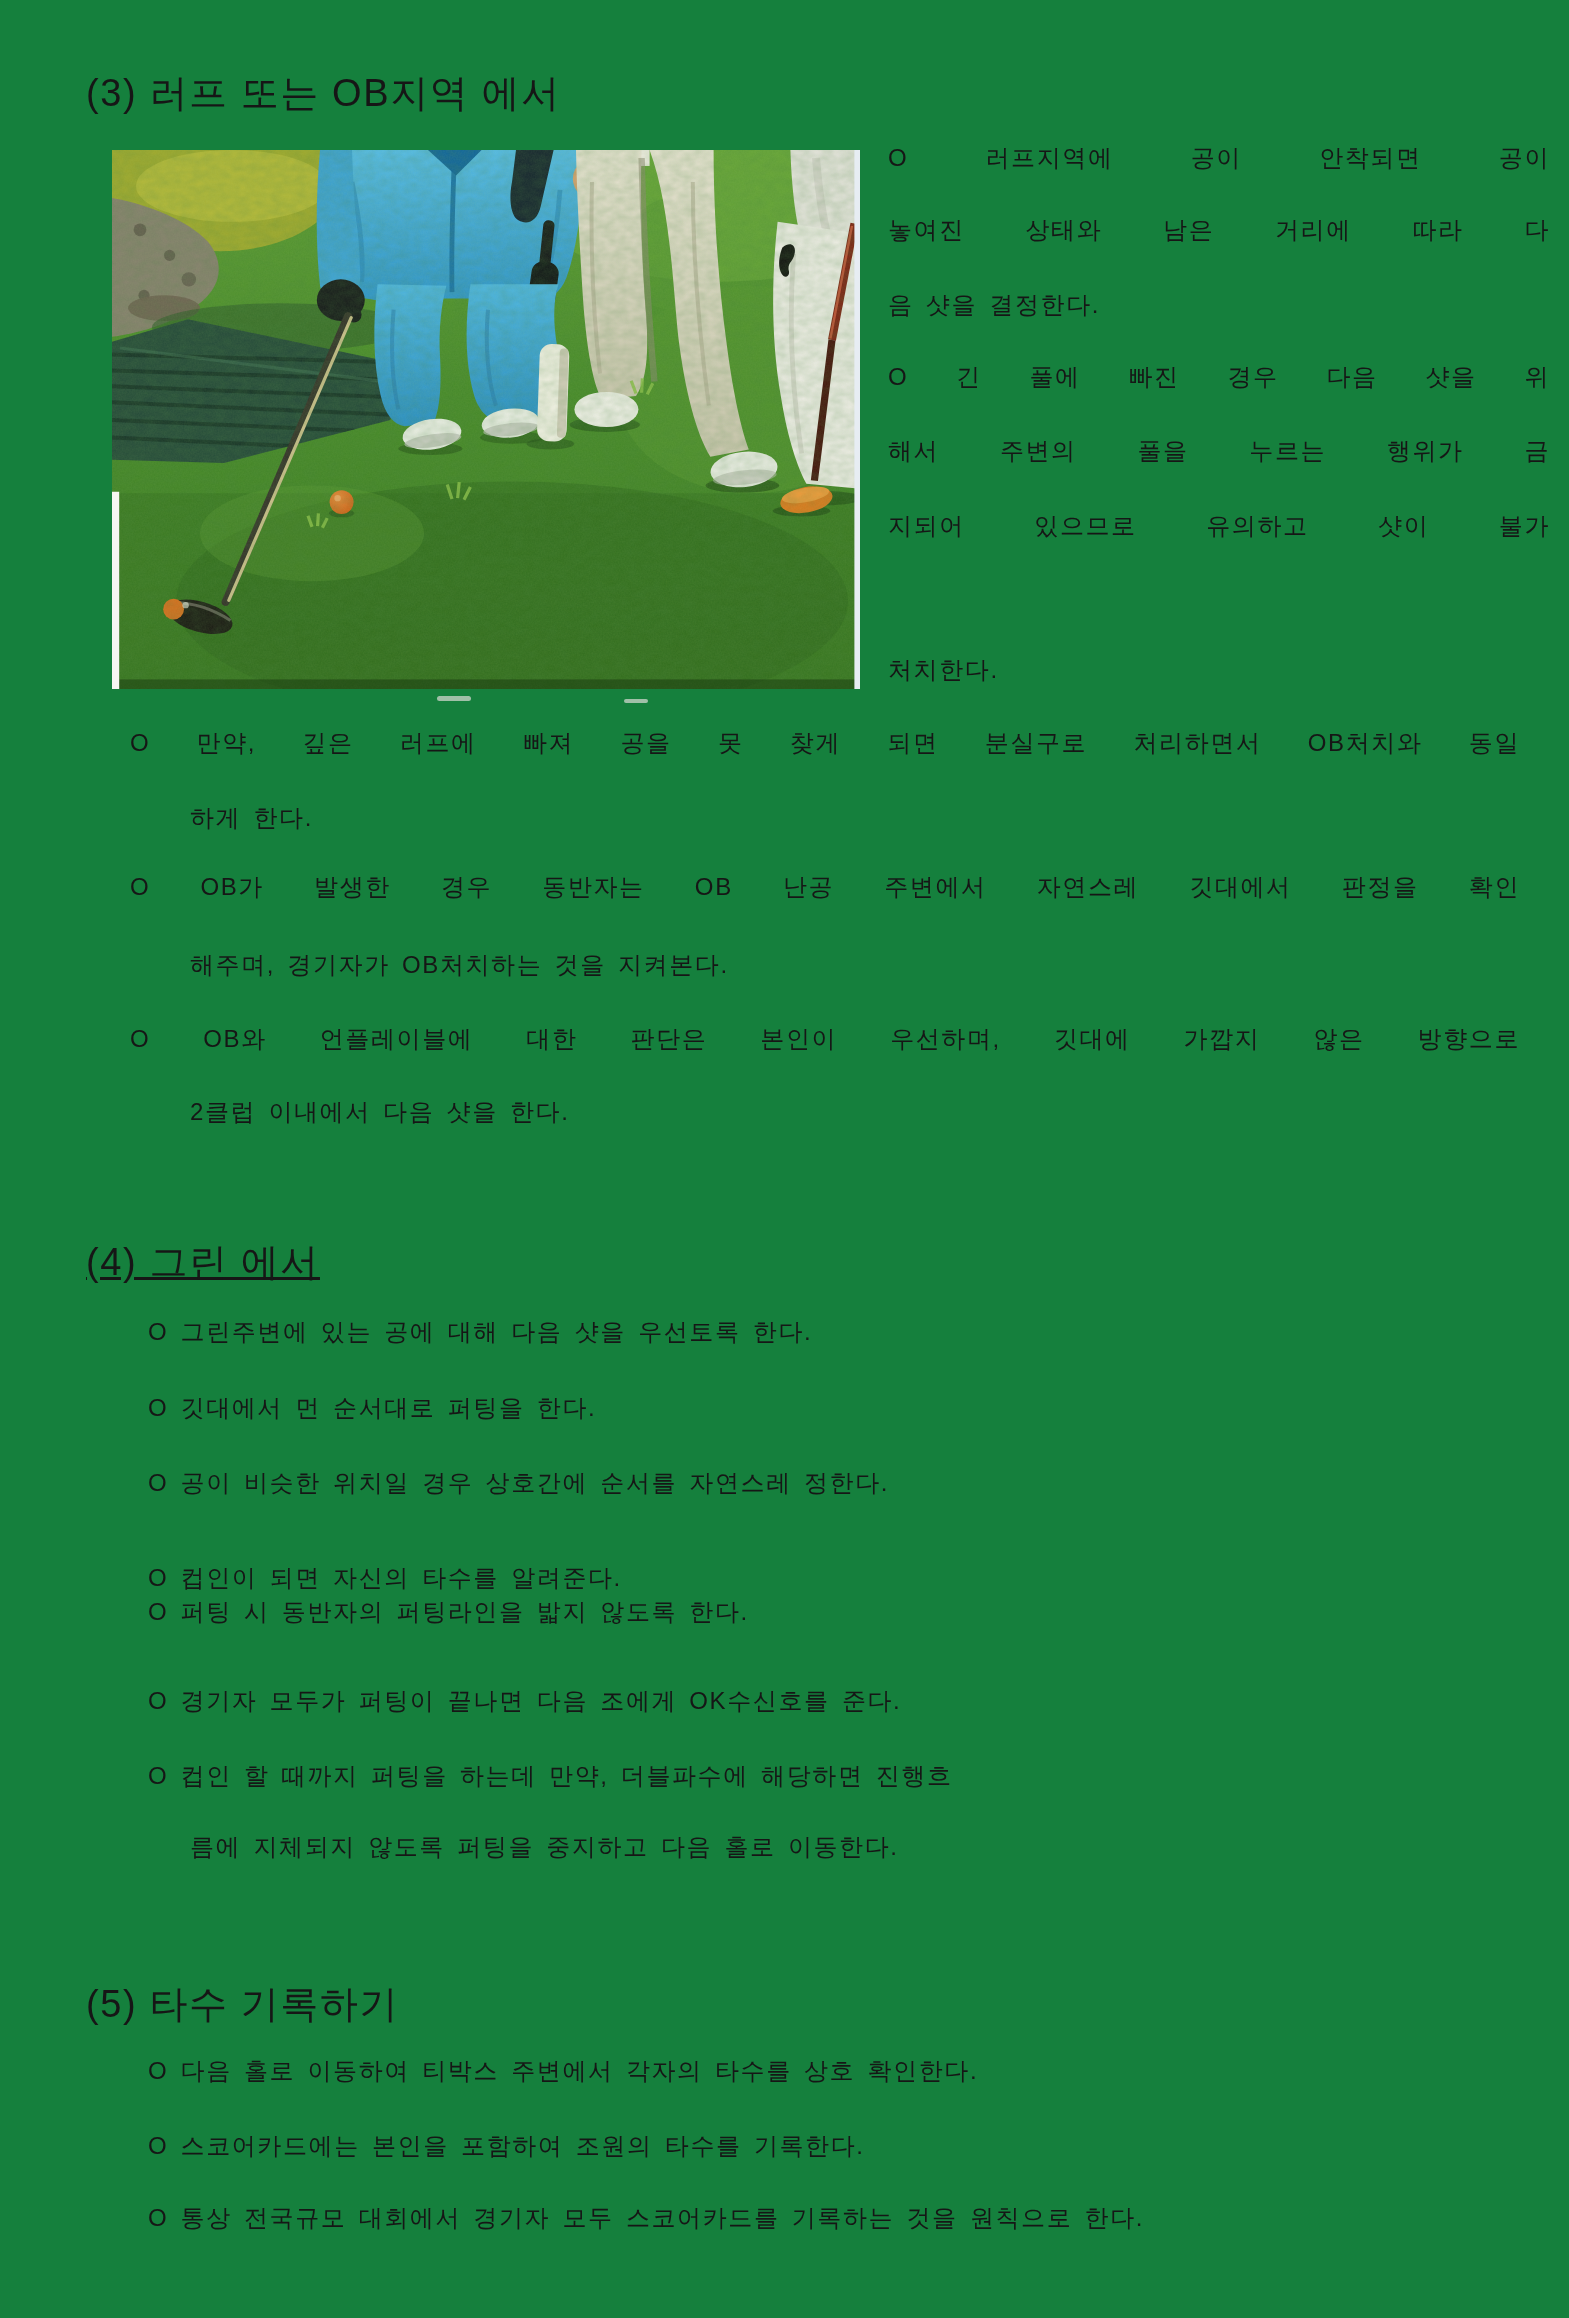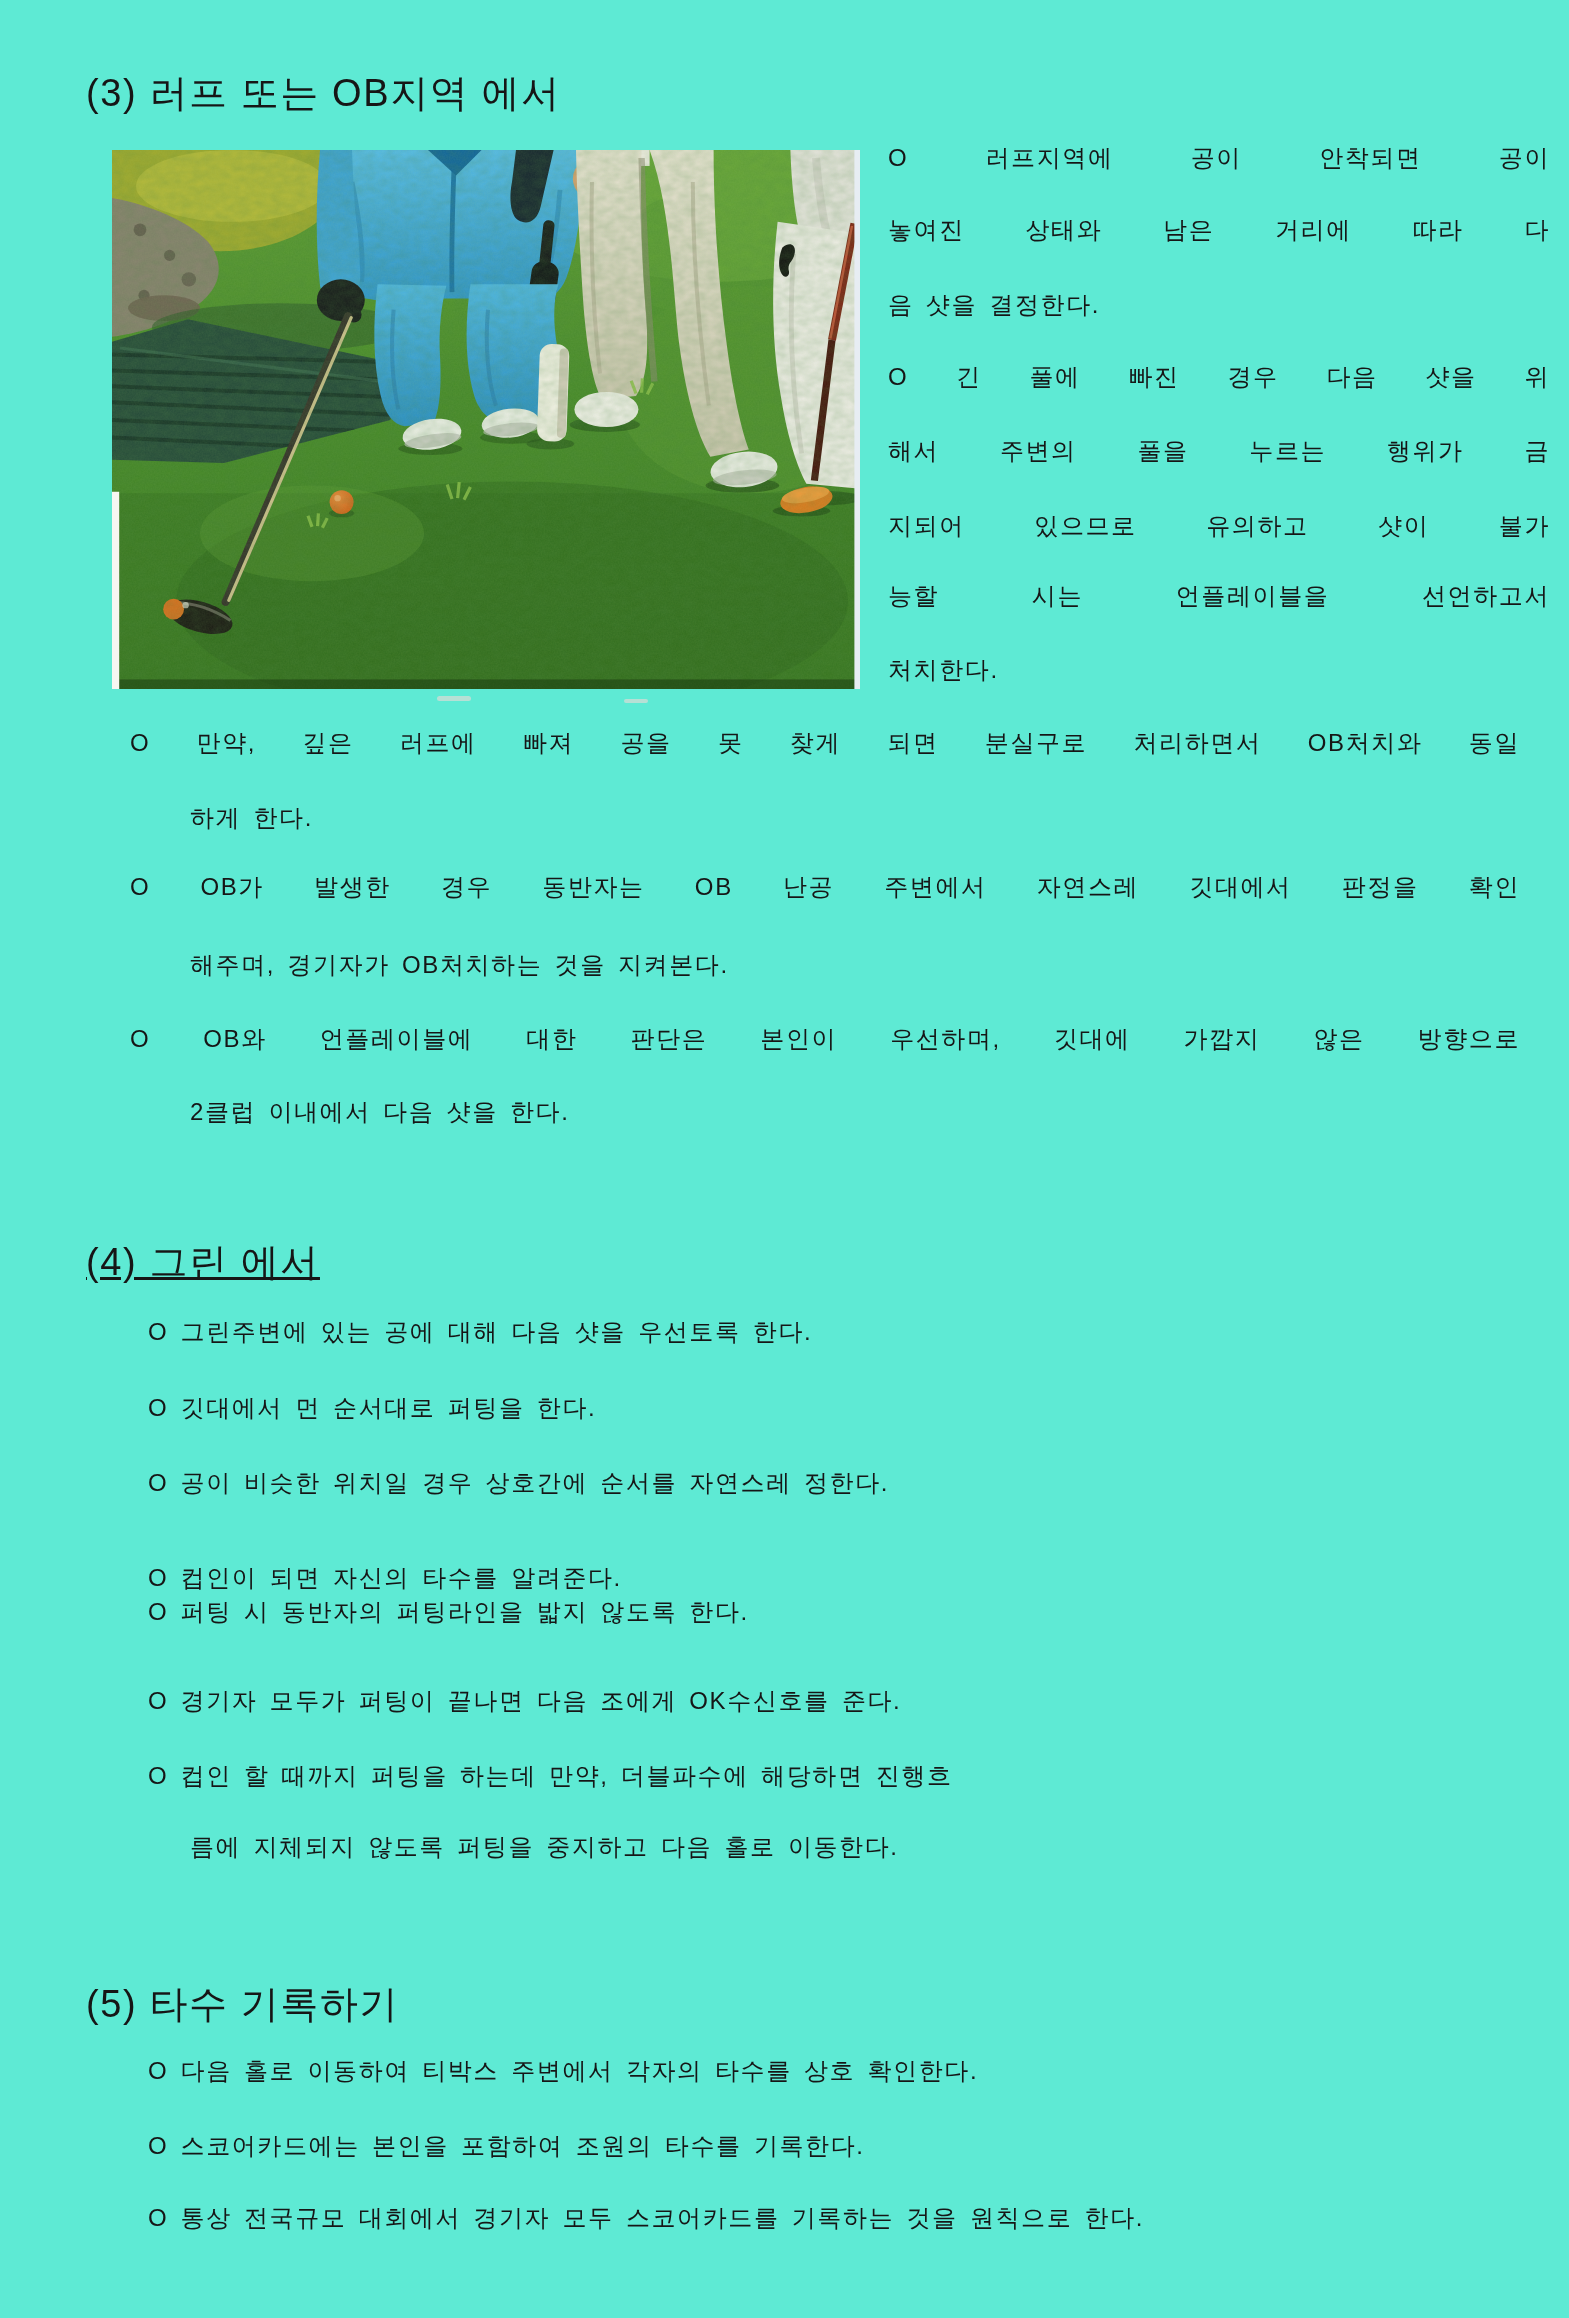--- a/index.html
+++ b/index.html
@@ -1,18 +1,18 @@
 <!DOCTYPE html>
 <html lang="ko" style="font-size:12.8px"><head>
 <meta charset="utf-8">
 <style>
   html,body{margin:0;padding:0;background:#e9e9e9;}
   .page{
     position:relative;width:1569px;height:2319px;margin:0 auto;
-    background:#5eead4;color:#161616;overflow:hidden;
+    background:#15803d;color:#161616;overflow:hidden;
     font-family:"Liberation Sans","DejaVu Sans",sans-serif;
   }
   .t{position:absolute;font-size:24px;line-height:1.15;letter-spacing:1.6px;word-spacing:4px;white-space:nowrap;}
   .j{white-space:normal;text-align:justify;text-align-last:justify;}
   .h{position:absolute;font-size:38px;line-height:1.1;letter-spacing:1.6px;white-space:nowrap;}
   .photo{position:absolute;left:112px;top:150px;width:748px;height:539px;margin:0;}
   .photo svg{display:block;width:100%;height:100%;}
   .smudge{position:absolute;background:#dcdcd6;border-radius:3.2px;opacity:.7;}
 </style>
 </head>
@@ -205,21 +205,20 @@
       <rect x="0" y="428" width="9" height="247" fill="#f6f6f2"></rect>
     </svg>
   </figure>
 
   <div class="t j" style="left:888px;top:144px;width:662px;">O  러프지역에 공이 안착되면 공이</div>
   <div class="t j" style="left:888px;top:216px;width:662px;">놓여진 상태와 남은 거리에 따라 다</div>
   <div class="t" style="left:888px;top:291px;">음 샷을 결정한다.</div>
   <div class="t j" style="left:888px;top:363px;width:662px;">O 긴 풀에 빠진 경우 다음 샷을 위</div>
   <div class="t j" style="left:888px;top:437px;width:662px;">해서 주변의 풀을 누르는 행위가 금</div>
   <div class="t j" style="left:888px;top:512px;width:662px;">지되어 있으므로 유의하고 샷이 불가</div>
-  <div class="t j" style="left:888px;top:582px;width:662px;">능할 시는 언플레이블을 선언하고서</div>
   <div class="t" style="left:888px;top:656px;">처치한다.</div>
 
   <div class="t j" style="left:130px;top:729px;width:1390px;">O 만약, 깊은 러프에 빠져 공을 못 찾게 되면 분실구로 처리하면서 OB처치와 동일</div>
   <div class="t" style="left:190px;top:804px;">하게 한다.</div>
   <div class="t j" style="left:130px;top:873px;width:1390px;">O OB가 발생한 경우 동반자는 OB 난공 주변에서 자연스레 깃대에서 판정을 확인</div>
   <div class="t" style="left:190px;top:951px;">해주며, 경기자가 OB처치하는 것을 지켜본다.</div>
   <div class="t j" style="left:130px;top:1025px;width:1390px;">O OB와 언플레이블에 대한 판단은 본인이 우선하며, 깃대에 가깝지 않은 방향으로</div>
   <div class="t" style="left:190px;top:1098px;">2클럽 이내에서 다음 샷을 한다.</div>
 
   <div class="h" style="left:86px;top:1242px;text-decoration:underline;">(4) 그린 에서</div>

